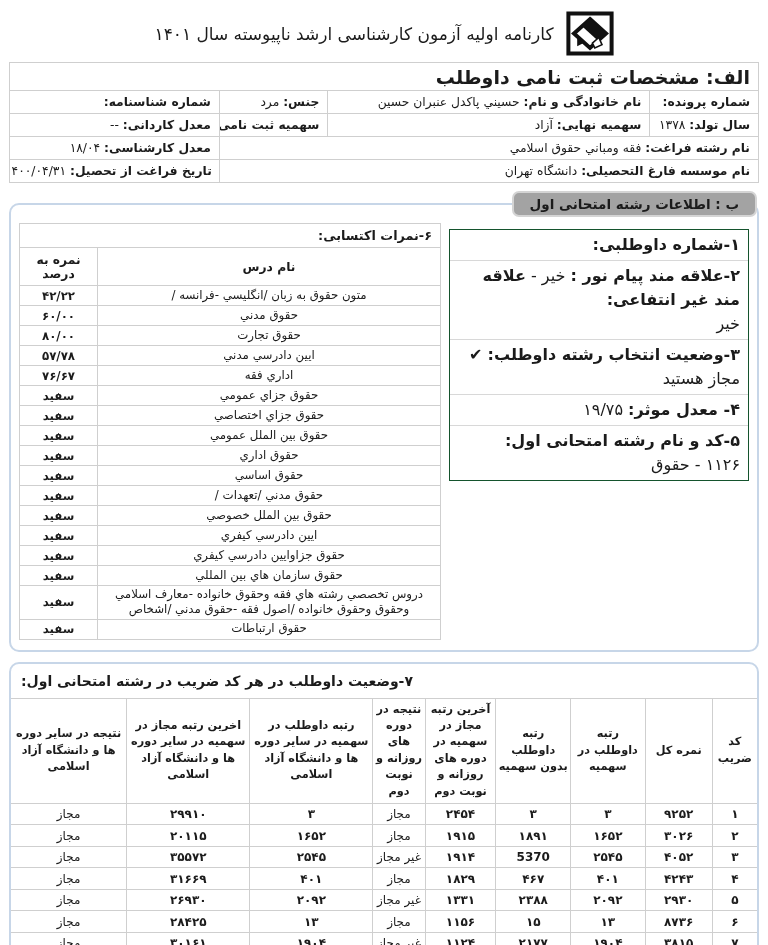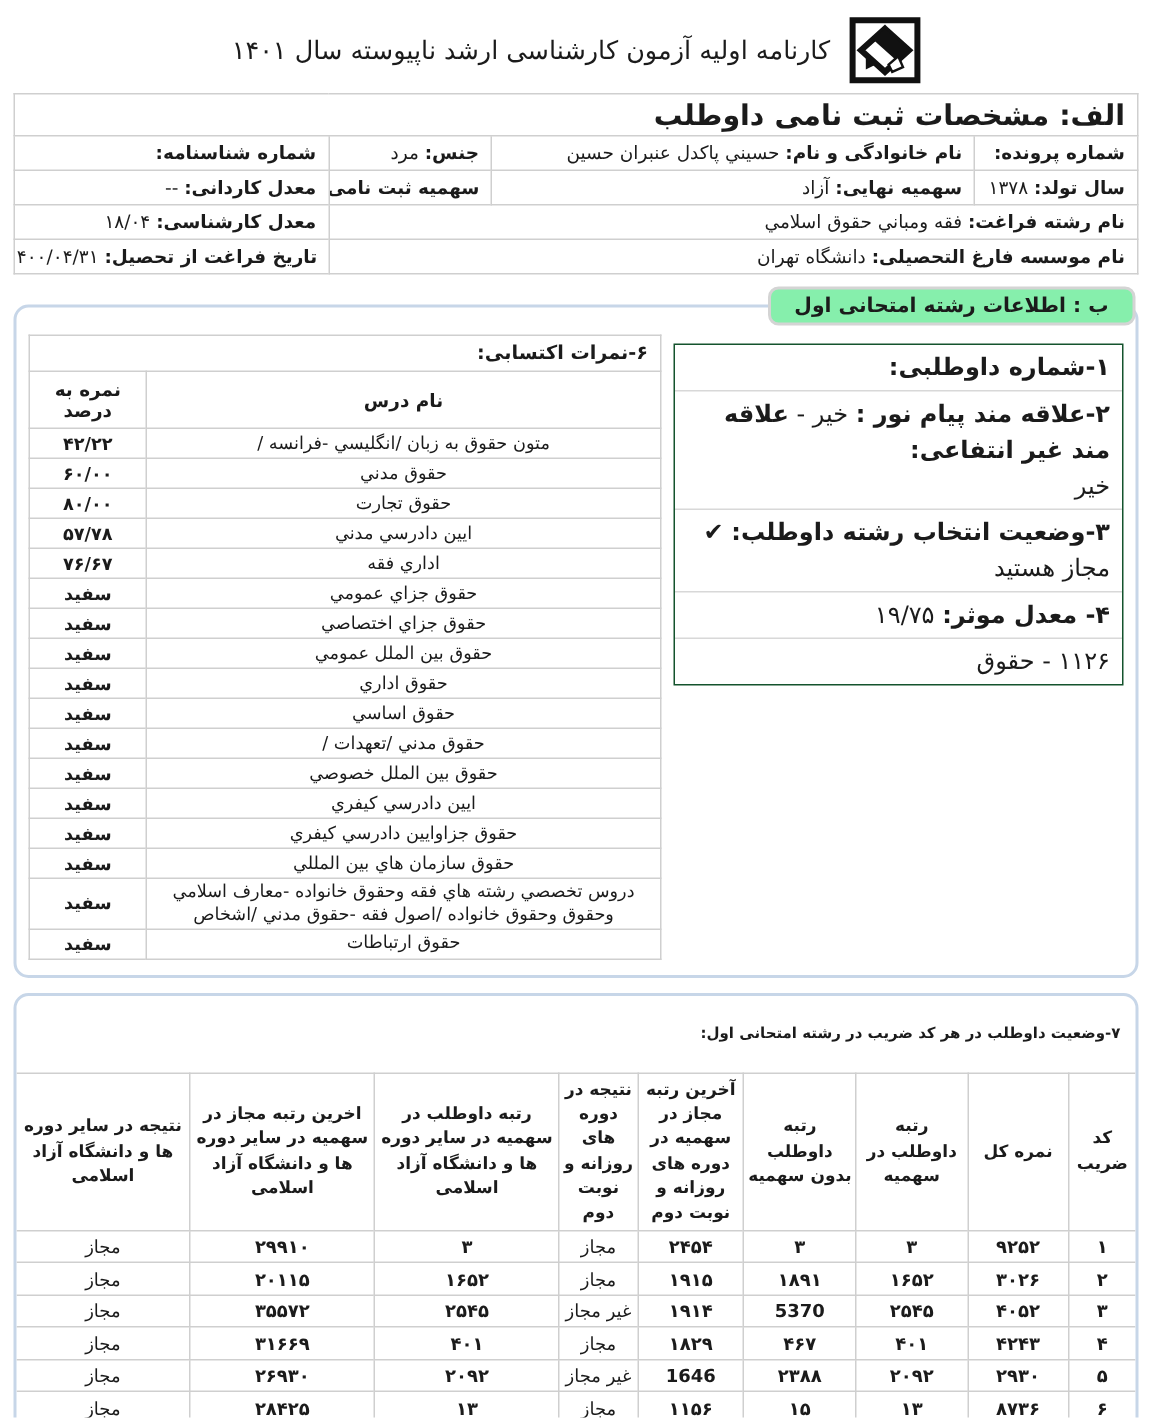--- a/index.html
+++ b/index.html
@@ -36,21 +36,21 @@
   .section-b {
     position: relative;
     margin-top: 20px;
     border: 2px solid #c7d6e8;
     border-radius: 10px;
     padding: 18px 8px 10px 8px;
     min-height: 440px;
   }
   .section-b-title {
     position: absolute; top: -14px; left: auto; right: 0px;
-    background: #86efac;
+    background: #a3a3a3;
     border: 2px solid #d4d4d4;
     border-radius: 7px;
     padding: 3px 16px;
     font-weight: bold; font-size: 13.5px;
   }
   .b-columns { display: flex; gap: 8px; align-items: flex-start; }
 
   
   .info-panel {
     flex: 0 0 300px;
@@ -73,21 +73,21 @@
 
   
   .section-7 {
     margin-top: 10px;
     border: 2px solid #c7d6e8;
     border-radius: 10px;
     overflow: hidden;
   }
   .coef { width: 100%; table-layout: fixed; }
   .coef td { text-align: center; vertical-align: middle; }
-  .coef .c-title { text-align: right; font-weight: bold; font-size: 10px; padding: 20px 10px; height: 25px; border: none; border-bottom: 1px solid #cfcfcf; }
+  .coef .c-title { text-align: left; font-weight: bold; font-size: 14px; padding: 9px 10px; height: 25px; border: none; border-bottom: 1px solid #cfcfcf; }
   .coef .c-head { font-weight: bold; font-size: 11.3px; line-height: 1.45; padding: 3px 2px; height: 78px; }
   .coef .c-cell { font-size: 12px; height: 21.5px; padding: 0 2px; }
   .coef .num { font-weight: bold; }
   .coef td:first-child, .coef .c-title { border-right: none; }
   .coef td:last-child { border-left: none; }
   .grades td:first-child { border-right-color: #cfcfcf; }
 </style>
 </head>
 <body>
 
@@ -158,20 +158,21 @@
         <div class="info-row">
           <span class="lbl">۳-وضعیت انتخاب رشته داوطلب:</span>
           <span class="lbl">✔</span>
           <span class="val">مجاز هستید</span>
         </div>
         <div class="info-row">
           <span class="lbl">۴- معدل موثر:</span>
           <span class="val">۱۹/۷۵</span>
         </div>
         <div class="info-row">
+          <div class="lbl">۵-کد و نام رشته امتحانی اول:</div>
           <div class="val">۱۱۲۶ - حقوق</div>
         </div>
       </div>
 
       <div class="grades-wrap">
         <table class="grades">
           <colgroup>
               <col>
               <col class="score-col">
             </colgroup>
@@ -353,21 +354,21 @@
             <td class="c-cell num">۴۰۱</td>
             <td class="c-cell num">۳۱۶۶۹</td>
             <td class="c-cell">مجاز</td>
           </tr>
 
           <tr>
             <td class="c-cell num">۵</td>
             <td class="c-cell num">۲۹۳۰</td>
             <td class="c-cell num">۲۰۹۲</td>
             <td class="c-cell num">۲۳۸۸</td>
-            <td class="c-cell num">1646</td>
+            <td class="c-cell num">۱۳۳۱</td>
             <td class="c-cell">غیر مجاز</td>
             <td class="c-cell num">۲۰۹۲</td>
             <td class="c-cell num">۲۶۹۳۰</td>
             <td class="c-cell">مجاز</td>
           </tr>
 
           <tr>
             <td class="c-cell num">۶</td>
             <td class="c-cell num">۸۷۳۶</td>
             <td class="c-cell num">۱۳</td>

